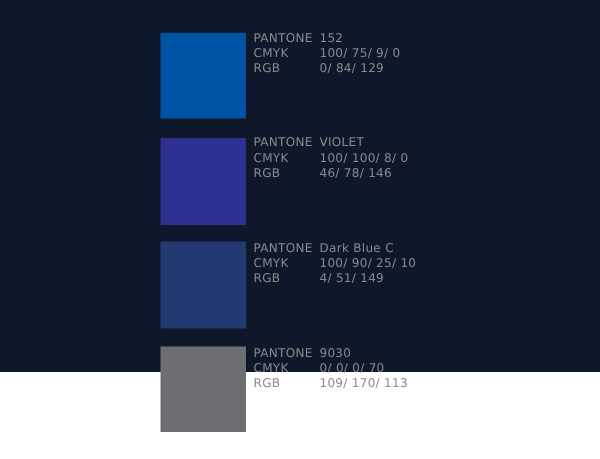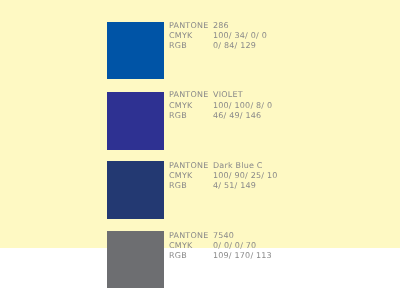--- a/index.html
+++ b/index.html
@@ -13,21 +13,21 @@
     height: 306px;
     overflow: hidden;
     font-family: "DejaVu Sans", sans-serif;
     -webkit-font-smoothing: antialiased;
     text-rendering: geometricPrecision;
   }
   #page {
     position: relative;
     width: 400px;
     height: 248px;
-    background: #fef9c3;
+    background: #0f172a;
   }
 
   .entry {
     position: absolute;
     left: 0;
     width: 400px;
   }
   .entry-1 { top: 21.6px; }
   .entry-2 { top: 92.2px; }
   .entry-3 { top: 161.3px; }
@@ -87,25 +87,25 @@
 </head>
 <body>
 
 <div id="page">
 
   <div class="entry entry-1">
     <div class="swatch sw-1" style="background-color: rgb(0, 84, 166);"></div>
     <div class="info">
       <div class="line line-1">
         <span class="lbl">PANTONE</span>
-        <span class="val">286</span>
+        <span class="val">152</span>
       </div>
       <div class="line line-2">
         <span class="lbl">CMYK</span>
-        <span class="val">100/ 34/ 0/ 0</span>
+        <span class="val">100/ 75/ 9/ 0</span>
       </div>
       <div class="line line-3">
         <span class="lbl">RGB</span>
         <span class="val">0/ 84/ 129</span>
       </div>
     </div>
   </div>
 
   <div class="entry entry-2">
     <div class="swatch sw-2" style="background-color: rgb(46, 49, 146);"></div>
@@ -113,21 +113,21 @@
       <div class="line line-1">
         <span class="lbl">PANTONE</span>
         <span class="val">VIOLET</span>
       </div>
       <div class="line line-2">
         <span class="lbl">CMYK</span>
         <span class="val">100/ 100/ 8/ 0</span>
       </div>
       <div class="line line-3">
         <span class="lbl">RGB</span>
-        <span class="val">46/ 49/ 146</span>
+        <span class="val">46/ 78/ 146</span>
       </div>
     </div>
   </div>
 
   <div class="entry entry-3">
     <div class="swatch sw-3" style="background-color: rgb(35, 57, 114);"></div>
     <div class="info">
       <div class="line line-1">
         <span class="lbl">PANTONE</span>
         <span class="val">Dark Blue C</span>
@@ -141,21 +141,21 @@
         <span class="val">4/ 51/ 149</span>
       </div>
     </div>
   </div>
 
   <div class="entry entry-4">
     <div class="swatch sw-4" style="background-color: rgb(109, 110, 113);"></div>
     <div class="info">
       <div class="line line-1">
         <span class="lbl">PANTONE</span>
-        <span class="val">7540</span>
+        <span class="val">9030</span>
       </div>
       <div class="line line-2">
         <span class="lbl">CMYK</span>
         <span class="val">0/ 0/ 0/ 70</span>
       </div>
       <div class="line line-3">
         <span class="lbl">RGB</span>
         <span class="val">109/ 170/ 113</span>
       </div>
     </div>

